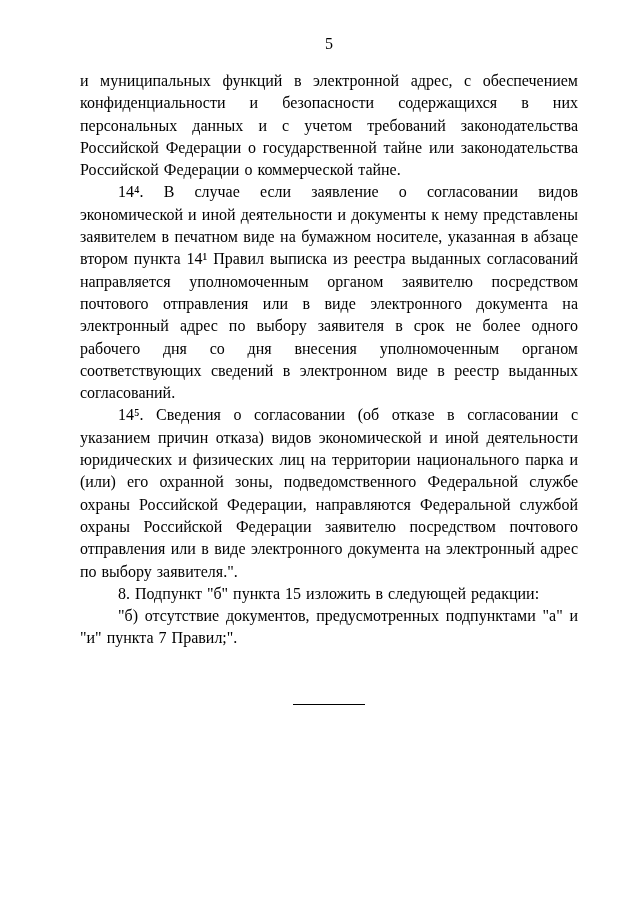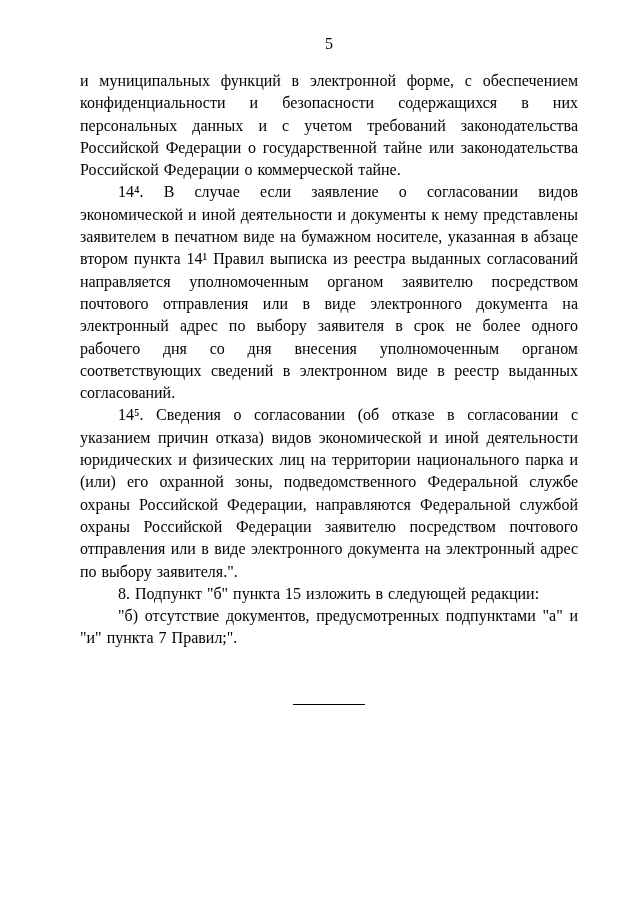--- a/index.html
+++ b/index.html
@@ -44,21 +44,21 @@
   }
 </style>
 </head>
 <body>
 
 <div class="page">
 
   <div class="page-number">5</div>
 
   <div class="body-text">
-    <p class="no-indent">и муниципальных функций в электронной форме, с обеспечением конфиденциальности и безопасности содержащихся в них персональных данных и с учетом требований законодательства Российской Федерации о государственной тайне или законодательства Российской Федерации о коммерческой тайне.</p>
+    <p class="no-indent">и муниципальных функций в электронной адрес, с обеспечением конфиденциальности и безопасности содержащихся в них персональных данных и с учетом требований законодательства Российской Федерации о государственной тайне или законодательства Российской Федерации о коммерческой тайне.</p>
     <p>14⁴. В случае если заявление о согласовании видов экономической и иной деятельности и документы к нему представлены заявителем в печатном виде на бумажном носителе, указанная в абзаце втором пункта 14¹ Правил выписка из реестра выданных согласований направляется уполномоченным органом заявителю посредством почтового отправления или в виде электронного документа на электронный адрес по выбору заявителя в срок не более одного рабочего дня со дня внесения уполномоченным органом соответствующих сведений в электронном виде в реестр выданных согласований.</p>
     <p>14⁵. Сведения о согласовании (об отказе в согласовании с указанием причин отказа) видов экономической и иной деятельности юридических и физических лиц на территории национального парка и (или) его охранной зоны, подведомственного Федеральной службе охраны Российской Федерации, направляются Федеральной службой охраны Российской Федерации заявителю посредством почтового отправления или в виде электронного документа на электронный адрес по выбору заявителя.".</p>
     <p>8. Подпункт "б" пункта 15 изложить в следующей редакции:</p>
     <p>"б) отсутствие документов, предусмотренных подпунктами "а" и "и" пункта 7 Правил;".</p>
   </div>
 
   <div class="divider"></div>
 
 </div>
 

